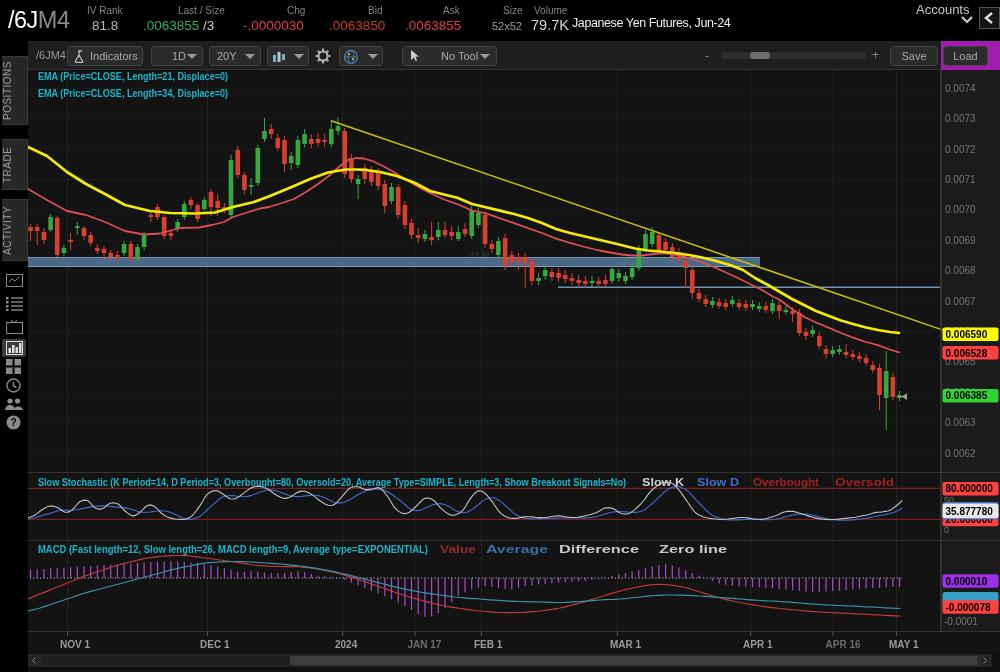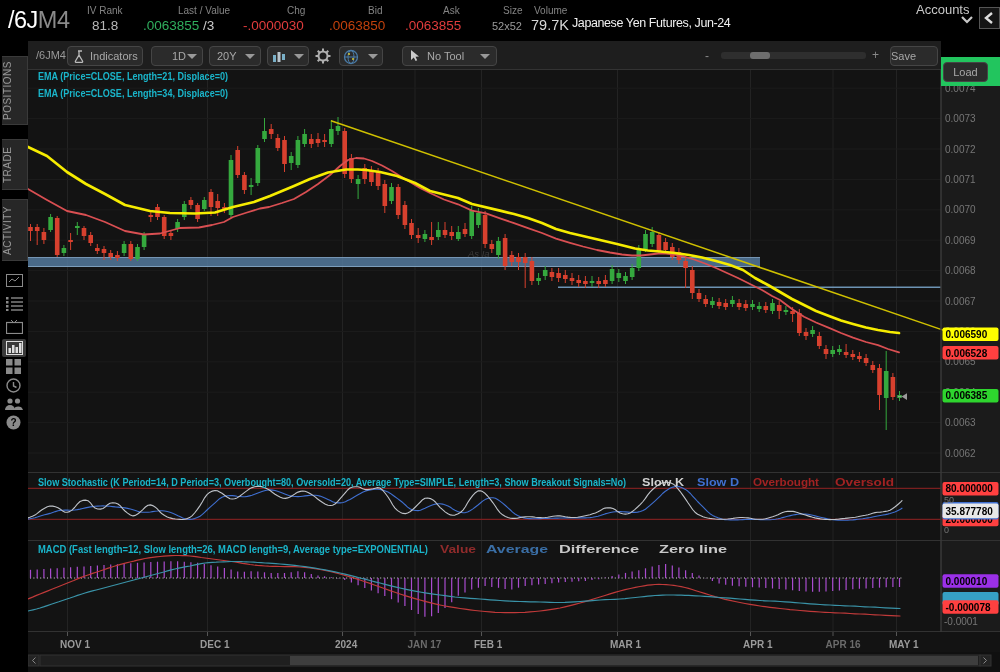--- a/index.html
+++ b/index.html
@@ -1,32 +1,32 @@
 <!DOCTYPE html>
 <html><head><meta charset="utf-8"><style>
 *{margin:0;padding:0;box-sizing:border-box}
 html,body{width:1000px;height:672px;background:#000;overflow:hidden;font-family:"Liberation Sans",sans-serif}
 #page{position:relative;width:1000px;height:672px;background:#000}
 .abs{position:absolute}
 #header{left:0;top:0;width:1000px;height:41px;background:#000}
 .hlab{position:absolute;top:5px;font-size:10px;color:#848484}
 .hval{position:absolute;top:18px;font-size:13.5px}
 #toolbar{left:28px;top:41px;width:913px;height:29px;background:#1e1e1e;border-bottom:1px solid #333}
-#gutter-top{left:941px;top:57px;width:59px;height:29px;background:#22c55e}
+#gutter-top{left:941px;top:41px;width:59px;height:29px;background:#a21caf}
 .tbtn{position:absolute;top:5px;height:20px;background:#2b2b2b;border:1px solid #454545;border-radius:4px;color:#a8a8a8;font-size:11px;line-height:18px}
 #sidebar{left:0;top:41px;width:28px;height:631px;background:#000}
 .stab{position:absolute;left:2px;width:26px;background:#272727;border:1px solid #3a3a3a;border-left:none;color:#999;font-size:10px;letter-spacing:.5px}
 .stab span{display:block;transform:rotate(180deg);writing-mode:vertical-rl;width:100%;text-align:center;height:100%}
 </style></head><body>
 <div id="page">
 <div class="abs" id="header">
   <span style="position:absolute;left:8px;top:7px;font-size:23.5px;color:#fff;letter-spacing:-0.5px">/6J<span style="color:#8a8a8a">M4</span></span>
   <span class="hlab" style="left:87px">IV Rank</span>
       <span class="hval" style="left:92px;color:#b8b8b8">81.8</span>
-  <span class="hlab" style="left:178px">Last / Value</span>
+  <span class="hlab" style="left:178px">Last / Size</span>
       <span class="hval" style="left:143px;color:#2fae5d">.0063855<span style="color:#ccc"> /3</span></span>
   <span class="hlab" style="left:287px">Chg</span>
       <span class="hval" style="left:243px;color:#e03c3c">-.0000030</span>
   <span class="hlab" style="left:368px">Bid</span>
       <span class="hval" style="left:329px;color:#c2410c">.0063850</span>
   <span class="hlab" style="left:443px">Ask</span>
       <span class="hval" style="left:405px;color:#e03c3c">.0063855</span>
   <span class="hlab" style="left:503px">Size</span>
       <span class="hval" style="left:492px;color:#9a9a9a;font-size:11px;top:20px">52x52</span>
   <span class="hlab" style="left:534px">Volume</span>
@@ -593,31 +593,31 @@
           <circle cx="8" cy="8" r="6.5" fill="none" stroke="#4a7ca8" stroke-width="1.3"></circle>
           <ellipse cx="8" cy="8" rx="3" ry="6.5" fill="none" stroke="#4a7ca8" stroke-width="1"></ellipse>
           <line x1="1.5" y1="8" x2="14.5" y2="8" stroke="#4a7ca8" stroke-width="1"></line>
           <circle cx="6" cy="5" r="1" fill="#d8c830"></circle>
           <circle cx="10" cy="10" r="1" fill="#d8c830"></circle>
         </svg>
         <svg style="position:absolute;right:4px;top:7px" width="10" height="6">
           <path d="M0 0 L5 5 L10 0" fill="#999"></path>
         </svg>
       </div>
-  <div class="tbtn" style="left:374px;width:95px;padding-left:24px">No Tool<svg style="position:absolute;right:6px;top:7px" width="10" height="6">
+  <div class="tbtn" style="left:374px;width:95px;padding-left:38px">No Tool<svg style="position:absolute;right:6px;top:7px" width="10" height="6">
           <path d="M0 0 L5 5 L10 0" fill="#999"></path>
         </svg></div>
   <svg style="position:absolute;left:382px;top:9px" width="10" height="12">
         <path d="M1 0 L1 10 L3.8 7.4 L5.6 11 L7.2 10.2 L5.5 6.8 L9 6.5 Z" fill="#ccc"></path>
       </svg>
   <span style="position:absolute;left:677px;top:8px;color:#888;font-size:12px">-</span>
   <div style="position:absolute;left:693px;top:11px;width:145px;height:7px;background:#2e2e2e;border-radius:3px"></div>
   <div style="position:absolute;left:722px;top:11px;width:20px;height:7px;background:#6e6e6e;border-radius:3px"></div>
   <span style="position:absolute;left:844px;top:7px;color:#888;font-size:12px">+</span>
-  <div class="tbtn" style="left:862px;width:48px;">Save</div>
+  <div class="tbtn" style="left:862px;width:48px;text-align:center">Save</div>
 </div>
 <div class="abs" id="gutter-top">
       <div class="tbtn" style="left:2px;width:45px;text-align:center">Load</div>
     </div>
 <div class="abs" id="sidebar">
   <div class="stab" style="top:15px;height:69px">
         <span>POSITIONS</span>
       </div>
   <div class="stab" style="top:98px;height:51px">
         <span>TRADE</span>

